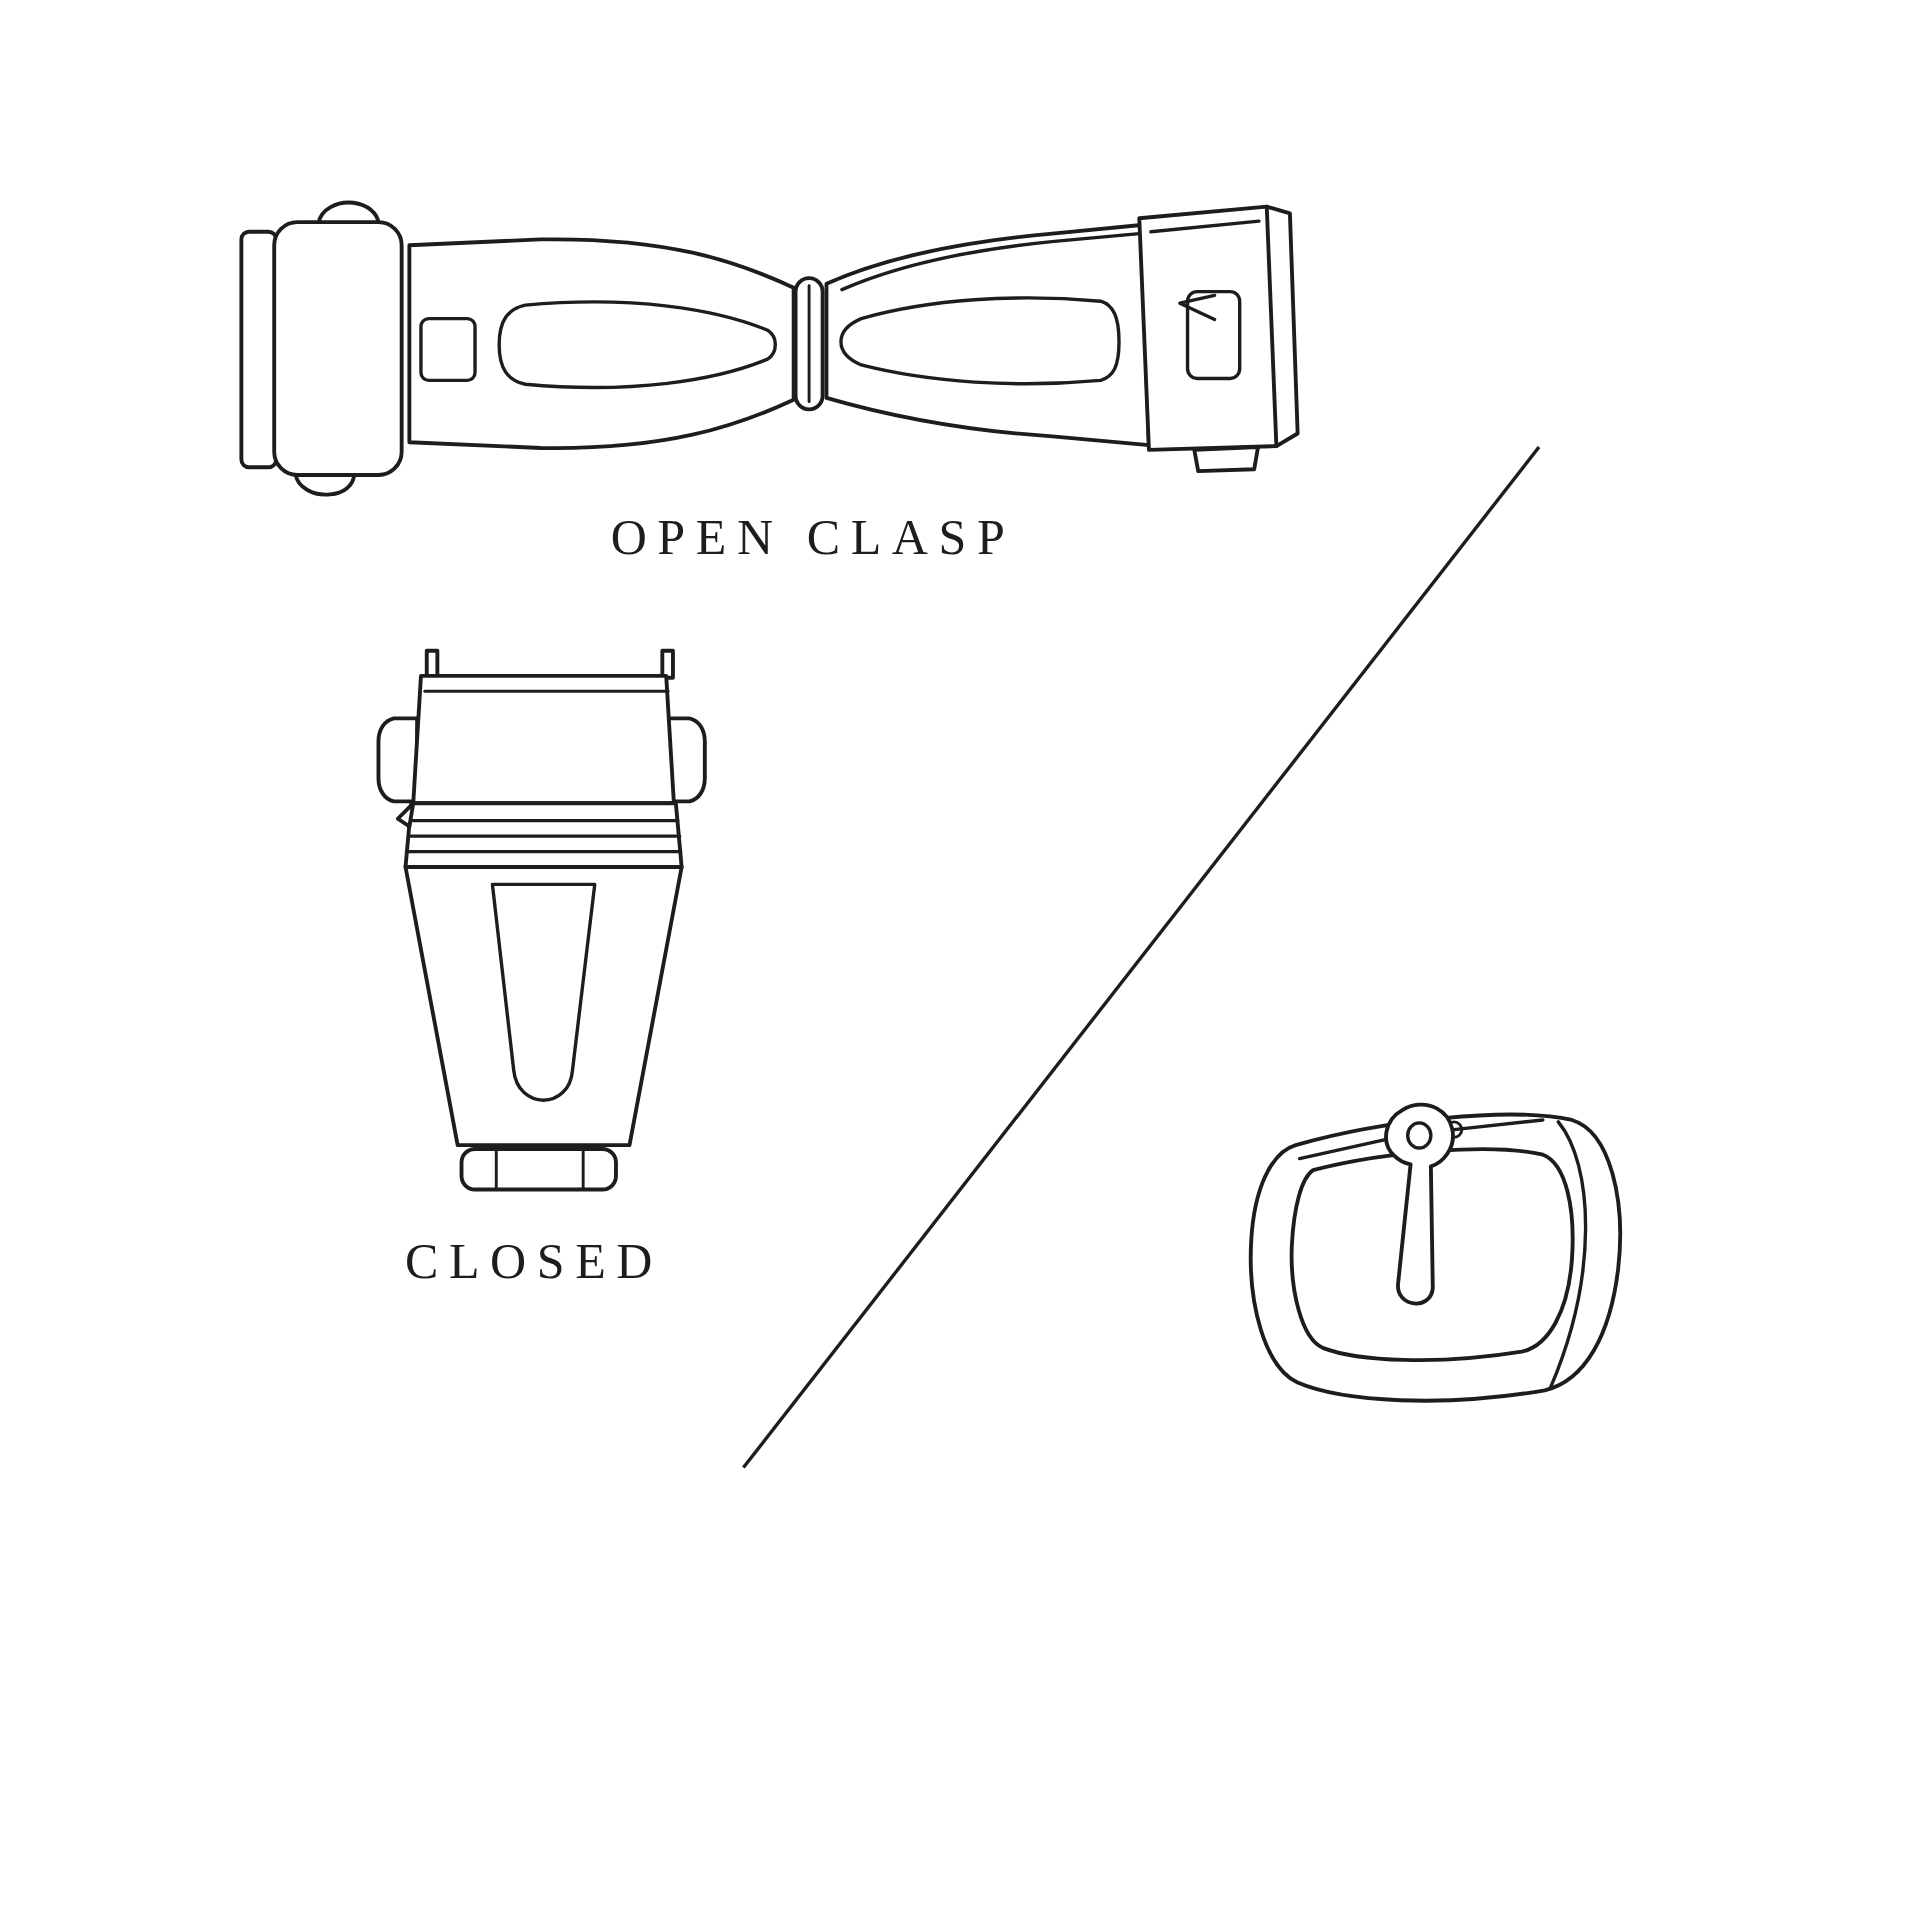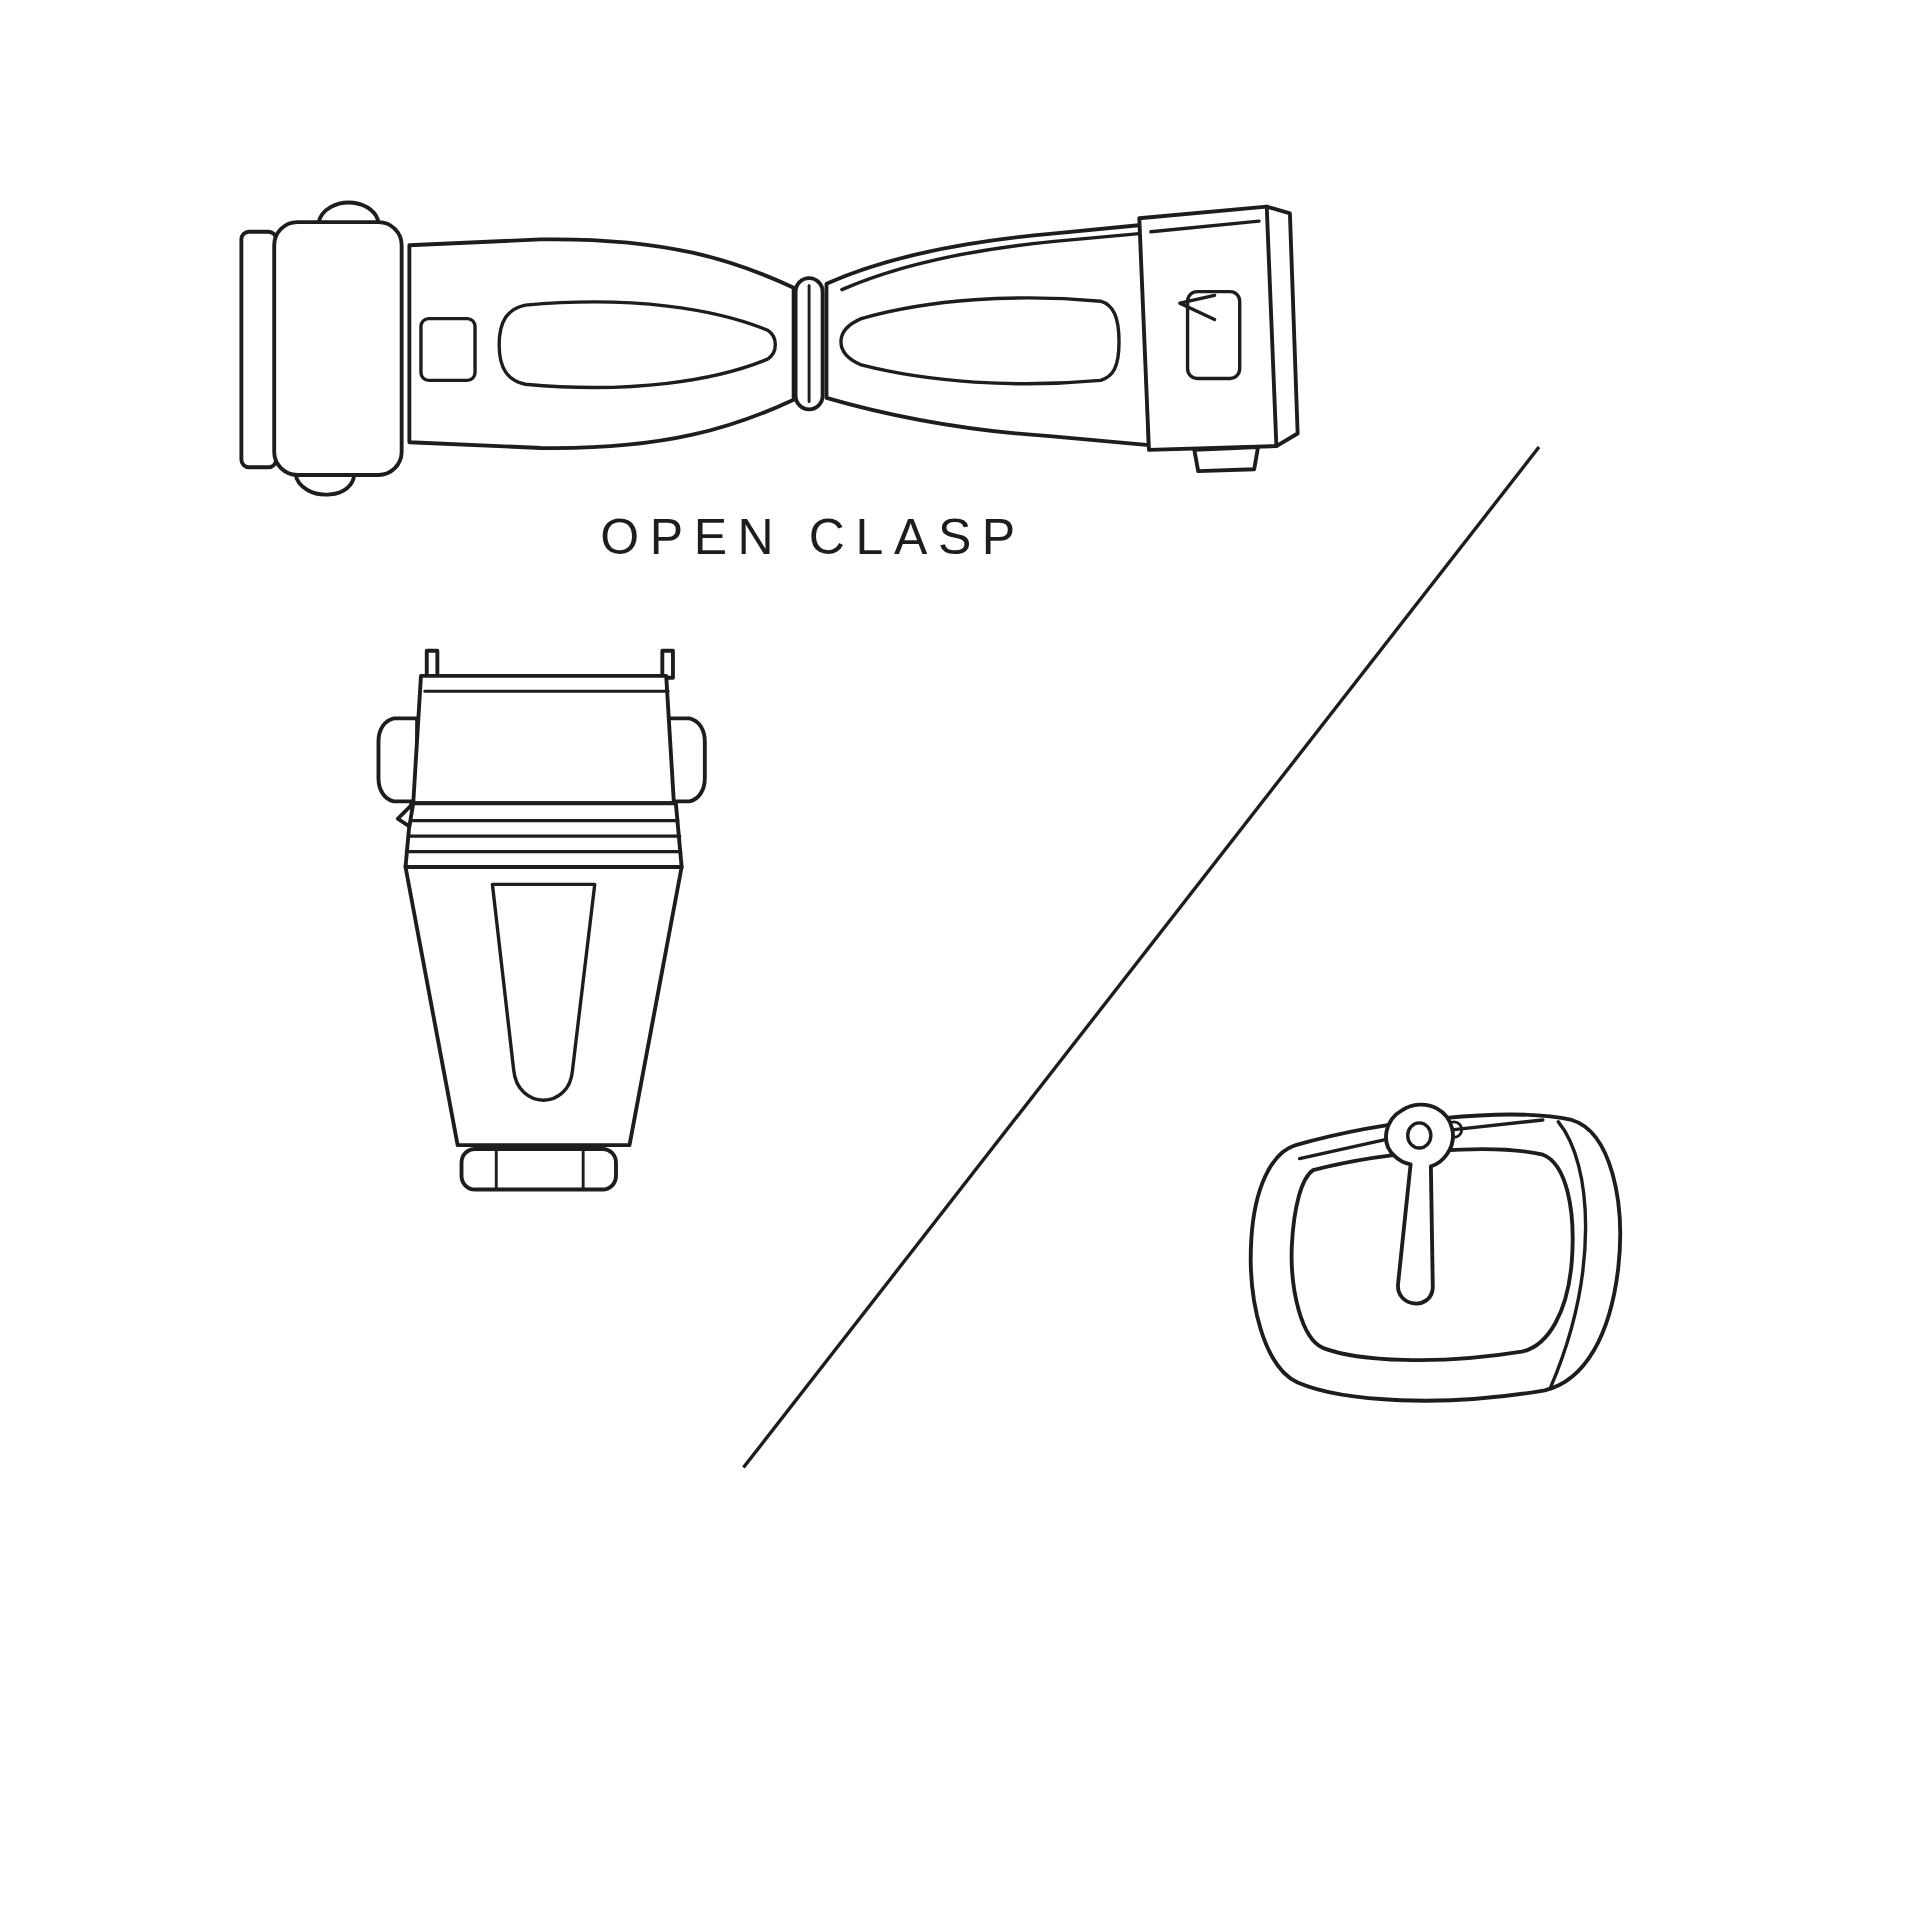--- a/index.html
+++ b/index.html
@@ -6,21 +6,21 @@
     margin: 0;
     padding: 0;
     background: #ffffff;
   }
   .canvas {
     position: relative;
     width: 1931px;
     height: 1931px;
     background: #ffffff;
     overflow: hidden;
-    font-family: Liberation Sans, sans-serif;
+    font-family: Liberation Serif, serif;
   }
   .canvas svg {
     position: absolute;
     left: 0;
     top: 0;
   }
   .label {
     position: absolute;
     transform: translateX(-50%);
     color: #1d1d1b;
@@ -119,16 +119,17 @@
       <path d="M1506,1170 L1598,1160" fill="none" stroke-width="3.5"></path>
       <circle cx="1506" cy="1170" r="8" fill="none" stroke-width="3"></circle>
 
       <path d="M1452,1150 C1434,1160 1430,1184 1444,1197 C1449,1202 1455,1205 1461,1206 L1448,1330 C1446,1354 1482,1358 1484,1334 L1482,1208 C1489,1206 1495,1201 1499,1195 C1510,1179 1505,1157 1488,1148 C1477,1142 1463,1143 1452,1150 Z"></path>
       <ellipse cx="1470" cy="1176" rx="12" ry="13" fill="none" stroke-width="3.5"></ellipse>
     </g>
   </svg>
 
   <div class="label open-clasp-label">OPEN CLASP</div>
 
+  <div class="label closed-label">CLOSED</div>
 
 
 </div>
 
 
 </body></html>

